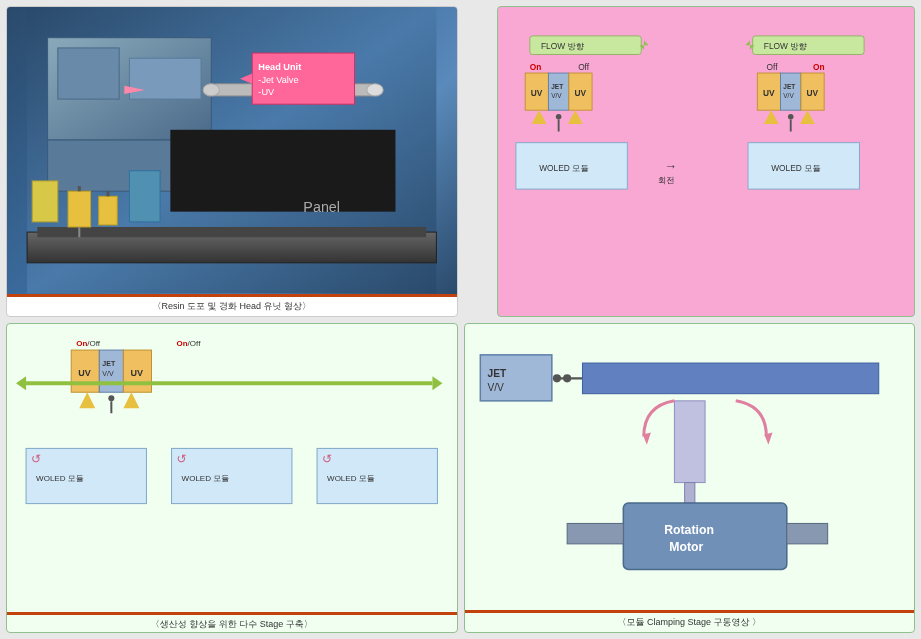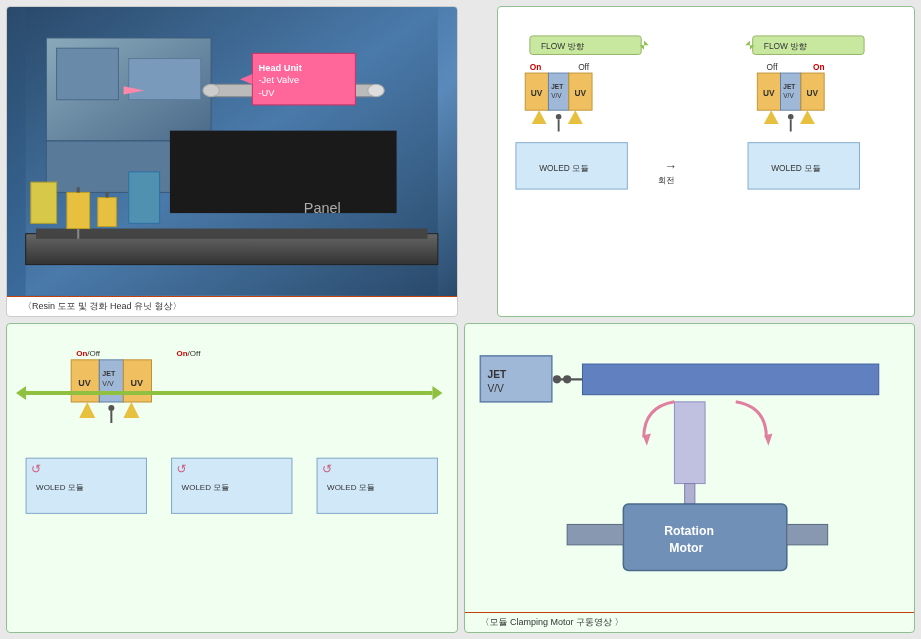--- a/index.html
+++ b/index.html
@@ -44,21 +44,21 @@
       background: linear-gradient(135deg, #2a4a6b 0%, #3a6a9b 40%, #5a8abb 70%, #2a4a6b 100%);
       position: relative;
       display: flex;
       align-items: center;
       justify-content: center;
       overflow: hidden;
     }
 
     
     .panel-2 {
-      background: #ffffff;
+      background: #f9a8d4;
       border: 1px solid #90c090;
       margin-left: 33px;
     }
 
     
     .panel-3 {
       background: #f0fff0;
       border: 1px solid #90c090;
     }
 
@@ -73,22 +73,23 @@
       width: 100%;
       display: flex;
       align-items: center;
       justify-content: center;
     }
 
     
     .caption {
       font-size: 9px;
       color: #333;
-      padding: 3px 16px;
-      border-top: 1px solid #c2410c;
+      padding: 3px 4px;
+      text-align: center;
+      border-top: 3px solid #c2410c;
       width: 100%;
     }
 
     
     .flow-content {
       display: flex;
       flex-direction: column;
       align-items: center;
       width: 100%;
       flex: 1;
@@ -267,20 +268,21 @@
         <text x="170" y="152" font-size="8" fill="#333" font-family="Arial">WOLED 모듈</text>
 
         <text x="165" y="135" font-size="12" fill="#d06080">↺</text>
 
         <rect x="305" y="120" width="120" height="55" fill="#d0e8f8" stroke="#80a8c8" stroke-width="1"></rect>
         <text x="315" y="152" font-size="8" fill="#333" font-family="Arial">WOLED 모듈</text>
 
         <text x="310" y="135" font-size="12" fill="#d06080">↺</text>
       </svg>
     </div>
+    <div class="caption">〈생산성 향상을 위한 다수 Stage 구축〉</div>
   </div>
 
   <div class="panel panel-4">
     <div class="rotation-svg-container">
       <svg width="100%" height="100%" viewBox="0 0 440 280">
 
         <rect x="15" y="30" width="70" height="45" fill="#a0b8d8" stroke="#6080a8" stroke-width="1.5"></rect>
         <text x="22" y="52" font-size="10" fill="#333" font-family="Arial" font-weight="bold">JET</text>
         <text x="22" y="65" font-size="10" fill="#333" font-family="Arial">V/V</text>
 
@@ -301,16 +303,16 @@
 
         <rect x="155" y="175" width="160" height="65" rx="5" fill="#7090b8" stroke="#4a6a8a" stroke-width="1.5"></rect>
 
         <text x="195" y="205" font-size="12" fill="white" font-family="Arial" font-weight="bold">Rotation</text>
         <text x="200" y="222" font-size="12" fill="white" font-family="Arial" font-weight="bold">Motor</text>
 
         <rect x="315" y="195" width="40" height="20" fill="#8898b0" stroke="#5a6a80"></rect>
         <rect x="100" y="195" width="55" height="20" fill="#8898b0" stroke="#5a6a80"></rect>
       </svg>
     </div>
-    <div class="caption">〈모듈 Clamping Motor 구동영상 〉</div>
+    <div class="caption">〈모듈 Clamping Stage 구동영상 〉</div>
   </div>
 
 </div>
 
 </body></html>

